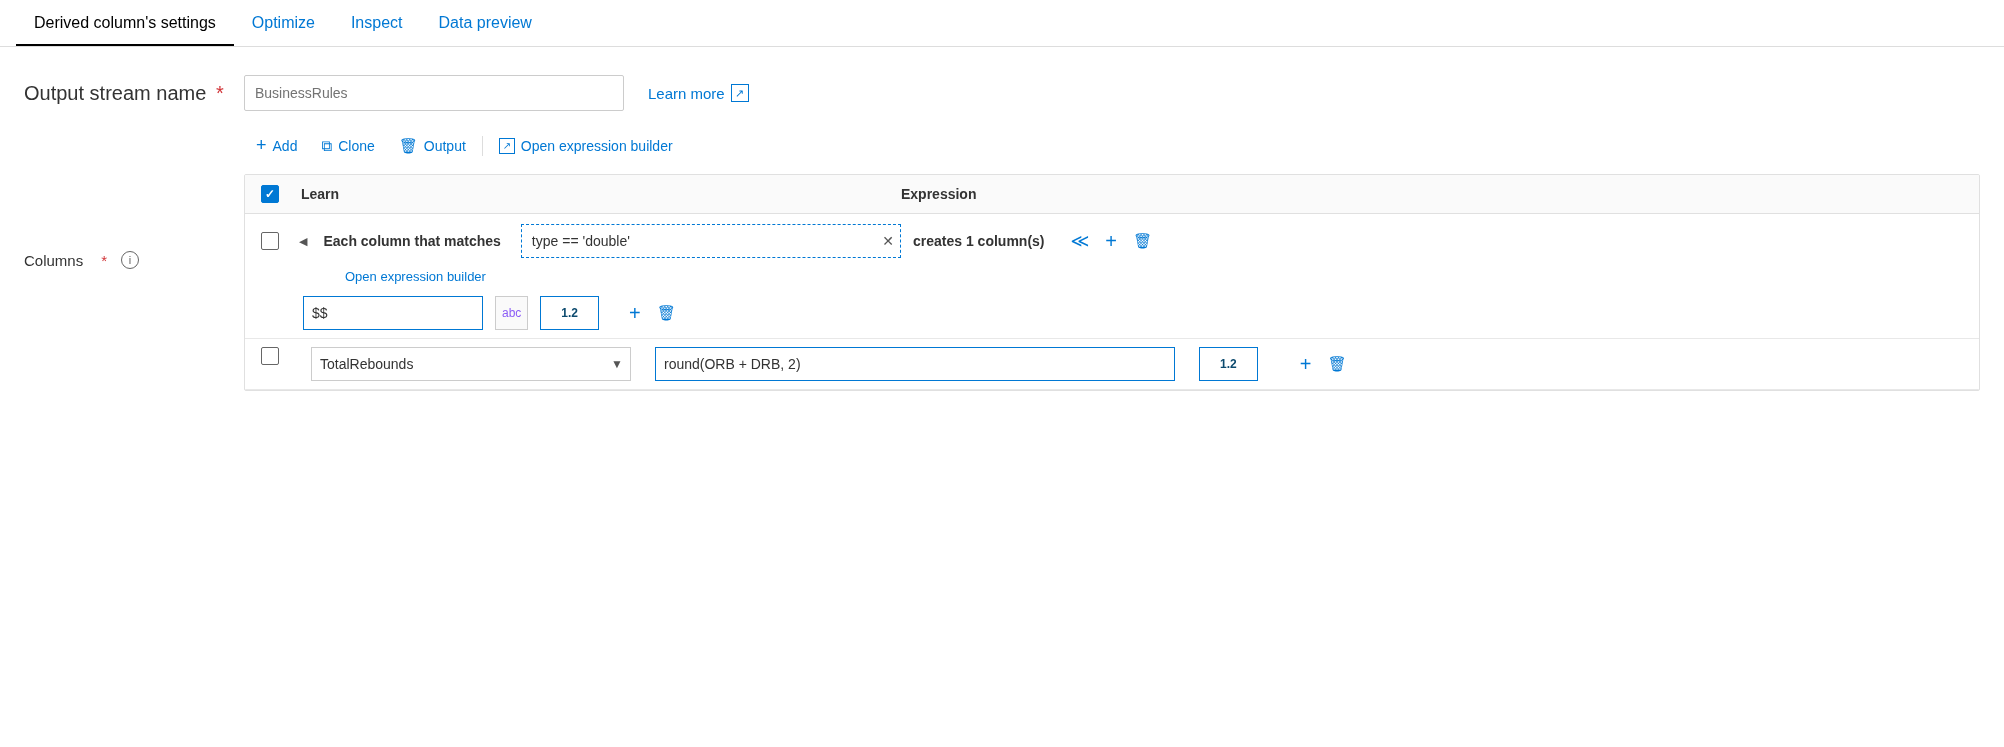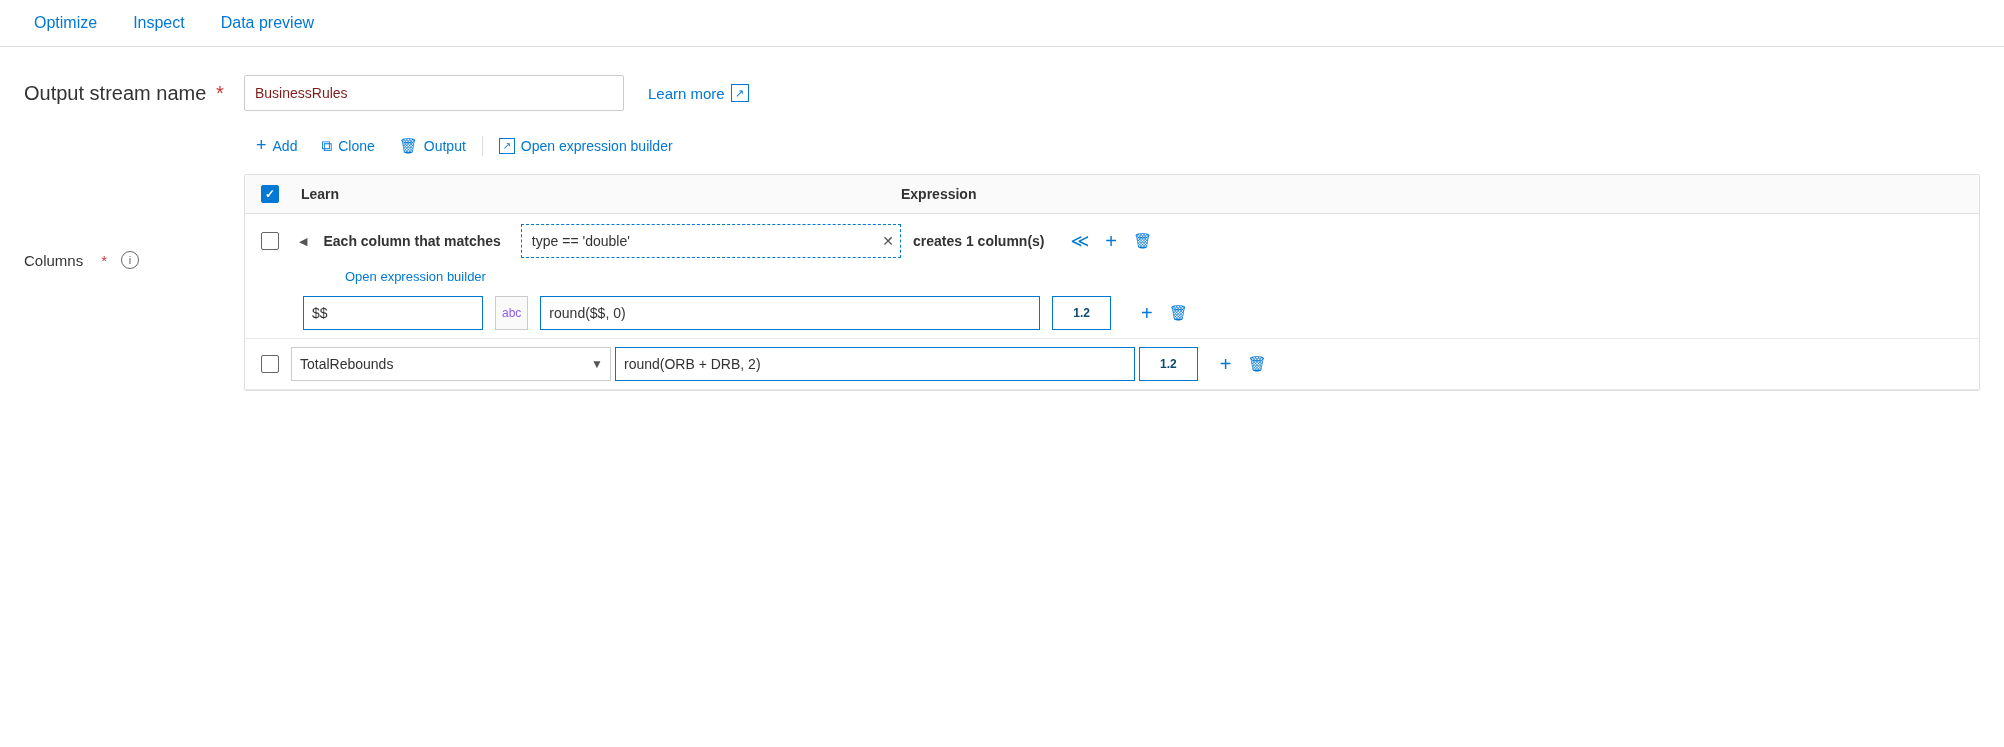--- a/index.html
+++ b/index.html
@@ -56,21 +56,21 @@
       color: #d13438;
       margin-left: 4px;
     }
 
     .text-input {
       width: 380px;
       height: 36px;
       border: 1px solid #ccc;
       padding: 6px 10px;
       font-size: 14px;
-      color: #7f1d1d;
+      color: #737373;
       outline: none;
       border-radius: 2px;
     }
 
     .learn-more-link {
       margin-left: 24px;
       color: #0078d4;
       font-size: 15px;
       cursor: pointer;
       display: flex;
@@ -376,40 +376,40 @@
       right: 8px;
       top: 50%;
       transform: translateY(-50%);
       pointer-events: none;
       color: #555;
       font-size: 12px;
     }
 
     .second-col-row {
       display: flex;
-      align-items: center;
       padding: 8px 16px;
-      gap: 4px;
+      gap: 24px;
     }
 
     .toolbar-area {
       display: flex;
       align-items: center;
       gap: 0;
       margin-bottom: 12px;
     }
 
     .columns-right {
       flex: 1;
     }
   </style>
 </head>
 <body>
 
 <div class="tab-bar">
+  <div class="tab active">Derived column's settings</div>
   <div class="tab">Optimize</div>
   <div class="tab">Inspect</div>
   <div class="tab">Data preview</div>
 </div>
 
 <div class="content">
 
   <div class="form-row">
     <div class="form-label">
       <span>Output stream name</span>
@@ -485,21 +485,20 @@
               </div>
             </div>
 
             <div style="padding: 0 16px 6px 100px;">
               <a class="open-expr-link">Open expression builder</a>
             </div>
 
             <div class="sub-row">
               <input class="col-name-input" type="text" value="$$" style="">
               <div class="col-type-badge">abc</div>
-              <input class="expr-input" type="text" value="round($$, 0)" style="max-width: 500px;">
               <div class="num-badge">1.2</div>
               <div class="row-actions">
                 <button class="action-btn" style="font-size:20px;font-weight:300;">+</button>
                 <button class="action-btn" style="font-size:15px;">🗑</button>
               </div>
             </div>
           </div>
 
           <div class="table-row-group">
             <div class="second-col-row">

